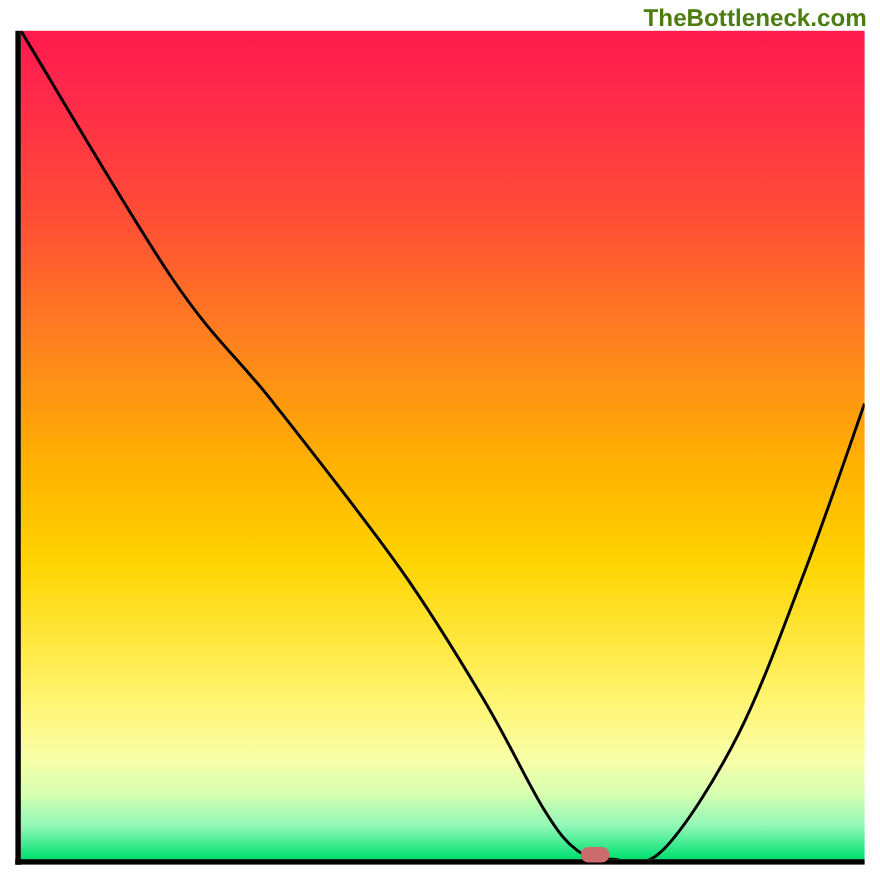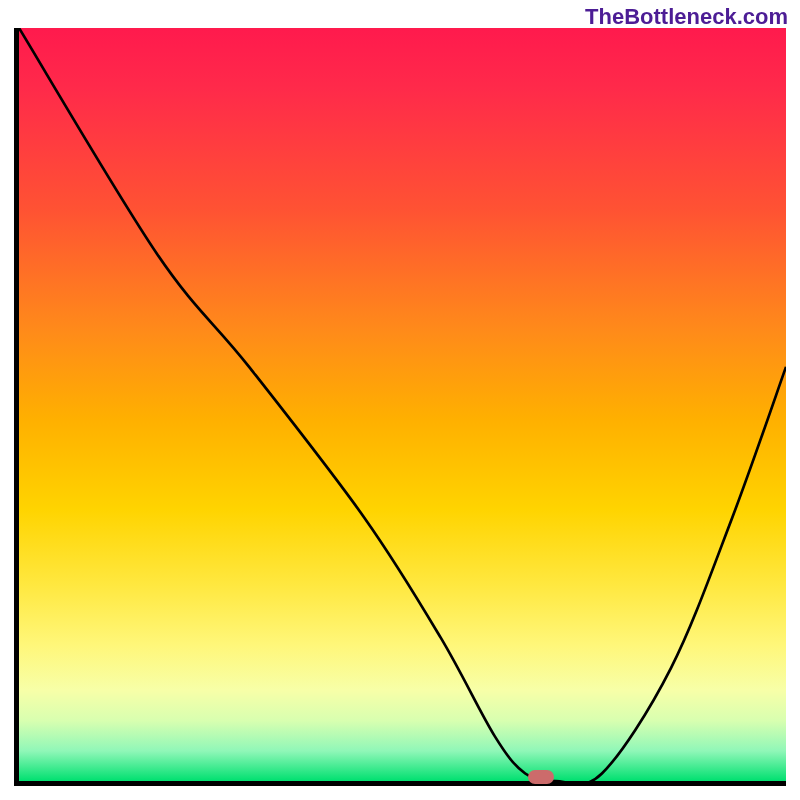--- a/index.html
+++ b/index.html
@@ -10,21 +10,21 @@
     height: 800px;
     position: relative;
     font-family: Arial, Helvetica, sans-serif;
   }
   .watermark {
     position: absolute;
     top: 4px;
     right: 12px;
     font-size: 22px;
     font-weight: bold;
-    color: #4c1d95;
+    color: #4d7c0f;
     z-index: 10;
   }
   .chart-outer {
     position: absolute;
     left: 14px;
     top: 28px;
     width: 772px;
     height: 758px;
     border-left: 5px solid #000;
     border-bottom: 5px solid #000;

